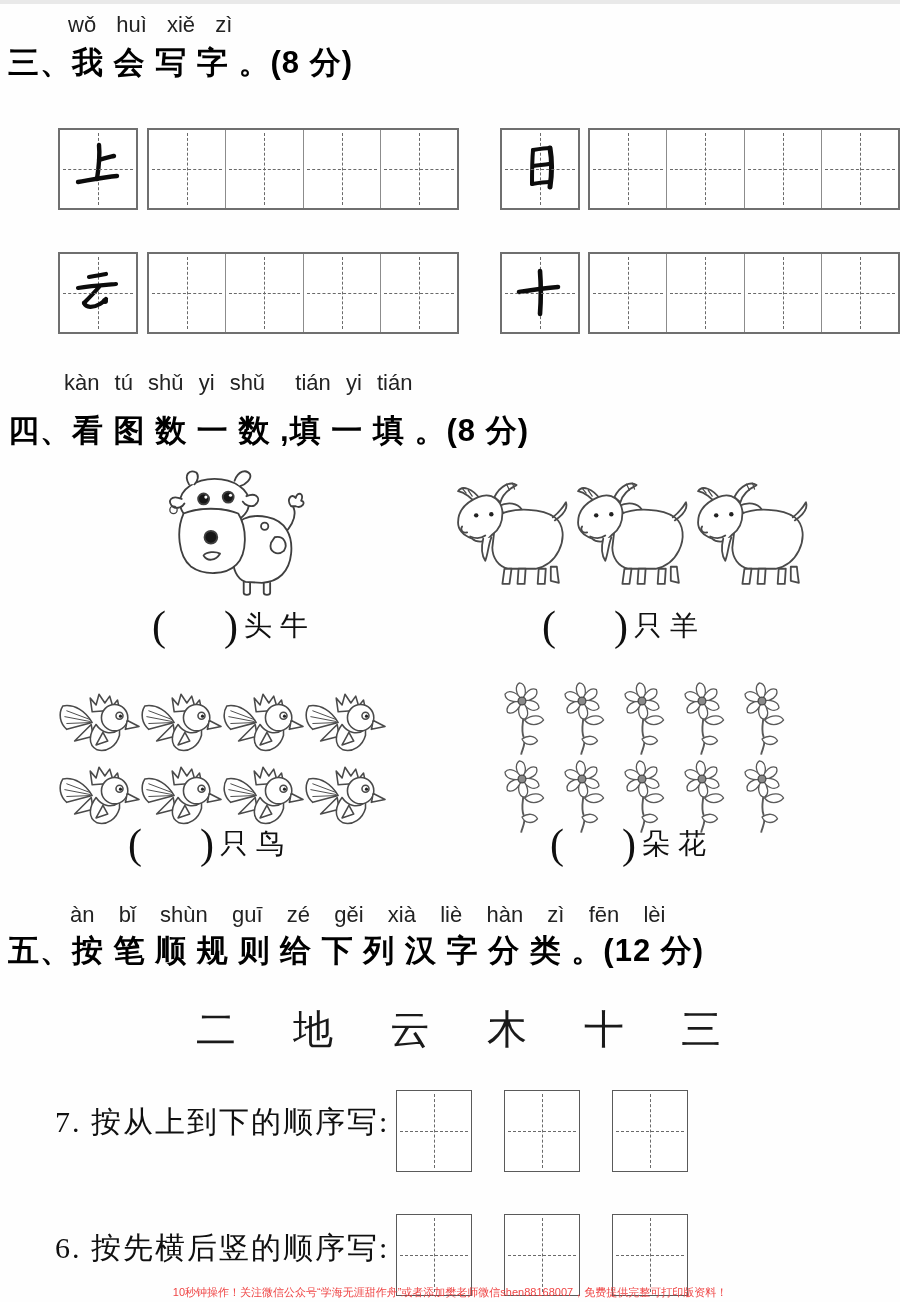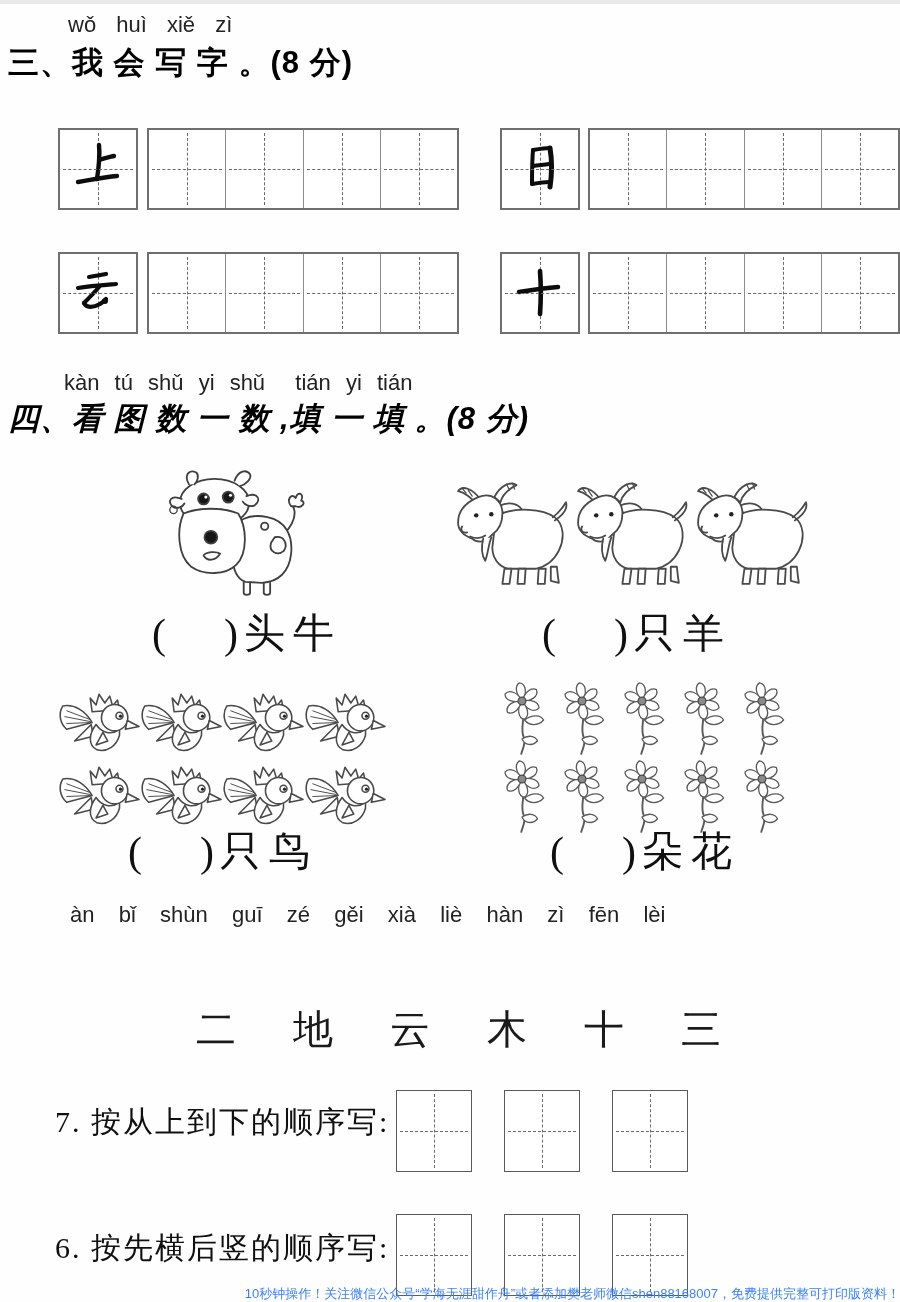--- a/index.html
+++ b/index.html
@@ -8,21 +8,21 @@
     background:#fefefe;overflow:hidden;
     font-family:"Liberation Sans","DejaVu Sans",sans-serif;color:#111;
   }
   
   .pinyin{position:absolute;font-size:22px;color:#222;white-space:pre;}
   .title{position:absolute;margin:0;font-size:31px;font-weight:700;color:#000000;
          letter-spacing:1px;white-space:nowrap;}
   .s3-pinyin{left:68px;top:8px;word-spacing:14px;}
   .s3-title{left:8px;top:38px;}
   .s4-pinyin{left:64px;top:366px;word-spacing:9px;text-align:right;}
-  .s4-title{left:8px;top:394px;font-style:italic;}
+  .s4-title{left:8px;top:406px;}
   .s5-pinyin{left:70px;top:898px;word-spacing:6px;}
   .s5-title{left:8px;top:926px;}
   
   .cross{position:relative;background:#fff;}
   .cross::before{content:"";position:absolute;top:3px;bottom:3px;left:50%;width:0;
                  border-left:1.4px dashed #6a6a6a;}
   .cross::after{content:"";position:absolute;left:3px;right:3px;top:50%;height:0;
                 border-top:1.4px dashed #6a6a6a;}
   .demo-cell{position:absolute;width:76px;height:78px;border:2px solid #6f6f6f;}
   .demo-svg{position:absolute;left:0;top:0;width:100%;height:100%;}
@@ -34,32 +34,32 @@
   .figrow{position:absolute;display:flex;}
   .goats svg{margin-right:-6px;}
   .figwrap{position:absolute;display:flex;flex-wrap:wrap;}
   .birds{row-gap:10px;}
   .flowers{row-gap:2px;}
   
   .caption{position:absolute;display:flex;align-items:center;color:#101010;
            font-family:"Liberation Serif","DejaVu Serif",serif;white-space:nowrap;}
   .paren{font-size:42px;font-weight:400;line-height:40px;}
   .blank{width:58px;}
-  .cap-label{font-size:41px;letter-spacing:8px;margin-left:6px;}
+  .cap-label{font-size:28px;letter-spacing:8px;margin-left:6px;}
   
   .charrow{position:absolute;left:196px;top:998px;width:525px;display:flex;
            justify-content:space-between;font-family:"Liberation Serif","DejaVu Serif",serif;
            font-size:40px;color:#1a1a1a;}
   .qlabel{position:absolute;left:55px;font-size:30px;letter-spacing:2px;color:#101010;
           font-family:"Liberation Serif","DejaVu Serif",serif;white-space:nowrap;}
   .boxes{position:absolute;left:396px;display:flex;gap:32px;}
   .ansbox{width:74px;height:80px;border:1.6px solid #5a5a5a;}
   
-  .footer{position:absolute;left:0;right:0;top:1281px;text-align:right;
-          font-size:13px;color:#3b82f6;z-index:5;white-space:nowrap;}
+  .footer{position:absolute;left:0;right:0;top:1281px;text-align:center;
+          font-size:11px;color:#ef4444;z-index:5;white-space:nowrap;}
 </style>
 </head>
 <body>
 
 <svg width="0" height="0" style="position:absolute" aria-hidden="true">
   <defs>
 
     <symbol id="ch-shang" viewBox="0 0 76 78">
       <g fill="none" stroke="#0c0c0c" stroke-width="4.4" stroke-linecap="round">
         <path d="M39,15 C40,25 39,36 37,49"></path>
@@ -323,20 +323,21 @@
       </svg>
     </div>
   <div class="caption" style="left:550px;top:820px">
     <span class="paren">(</span>
     <span class="blank"></span>
     <span class="paren">)</span>
     <span class="cap-label">朵花</span>
   </div>
 
   <div class="pinyin s5-pinyin">àn  bǐ  shùn  guī  zé  gěi  xià  liè  hàn  zì  fēn  lèi</div>
+  <h2 class="title s5-title">五、按 笔 顺 规 则 给 下 列 汉 字 分 类 。(12 分)</h2>
 
   <div class="charrow">
     <span>二</span>
     <span>地</span>
     <span>云</span>
     <span>木</span>
     <span>十</span>
     <span>三</span>
   </div>
 

